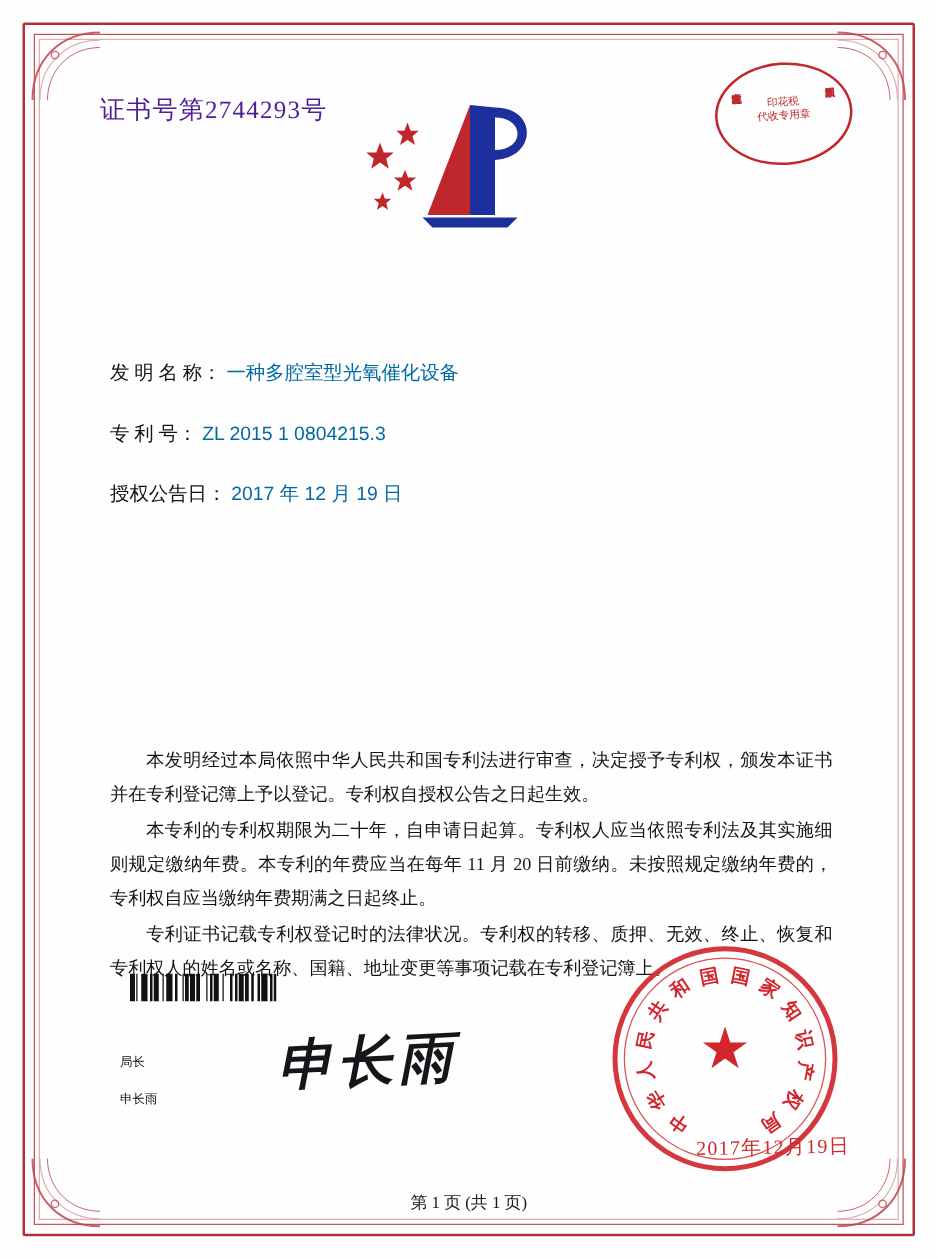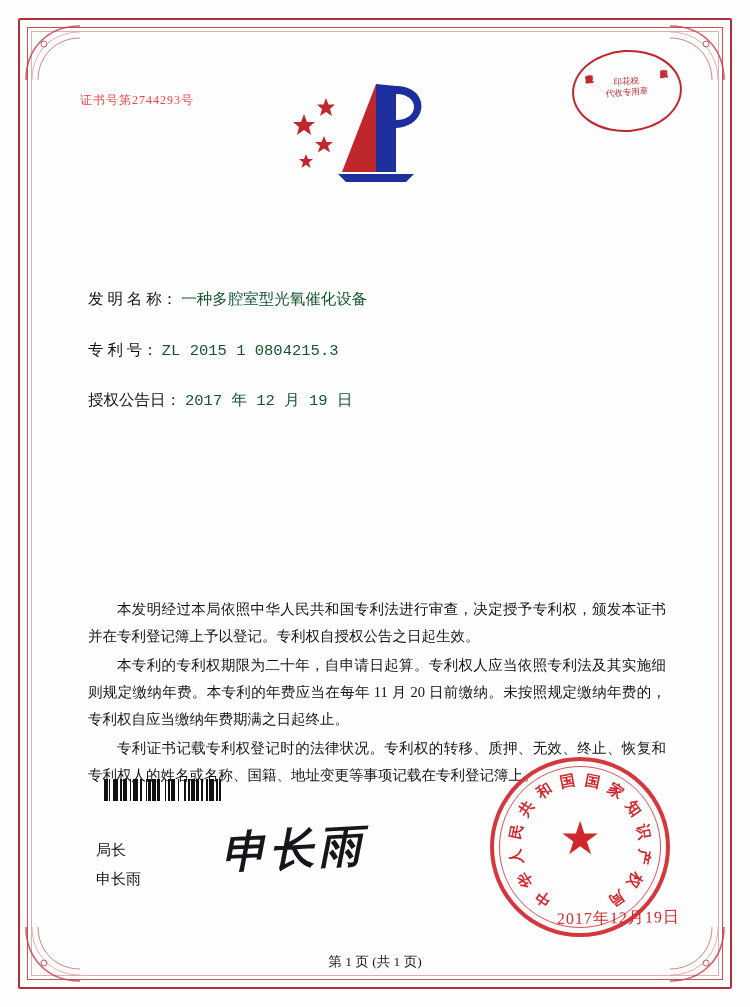--- a/index.html
+++ b/index.html
@@ -55,24 +55,24 @@
     height: 62px;
     border: 0 solid #c0464e;
     opacity: .85;
   }
   .corner svg { display:block; }
 
   
   .cert-number {
     position: absolute;
     left: 80px;
-    top: 92px;
-    font-size: 12px;
+    top: 74px;
+    font-size: 20px;
     letter-spacing: 1px;
-    color: #ef4444;
+    color: #4c1d95;
     font-family: "Liberation Serif", "DejaVu Serif", serif;
   }
 
   
   .top-seal {
     position: absolute;
     right: 68px;
     top: 50px;
     width: 110px;
     height: 82px;
@@ -148,22 +148,22 @@
     font-size: 15.5px;
     line-height: 1.4;
   }
   .field-label {
     white-space: nowrap;
     color: #121212;
     font-family: "Liberation Serif", "DejaVu Serif", serif;
   }
   .field-value {
     margin-left: 4px;
-    color: #14532d;
-    font-family: Liberation Mono, monospace;
+    color: #0369a1;
+    font-family: Liberation Sans, sans-serif;
   }
 
   
   .body-text {
     position: absolute;
     left: 88px;
     top: 596px;
     width: 578px;
     font-size: 14.5px;
     line-height: 27px;
@@ -190,21 +190,21 @@
     display: block;
     background: #111;
     height: 100%;
   }
 
   
   .sig-block {
     position: absolute;
     left: 96px;
     top: 836px;
-    font-size: 15px;
+    font-size: 10px;
     line-height: 29px;
     color: #121212;
   }
   .handwriting {
     position: absolute;
     left: 222px;
     top: 820px;
     font-size: 44px;
     font-family: "DejaVu Serif", "Liberation Serif", serif;
     font-style: italic;

